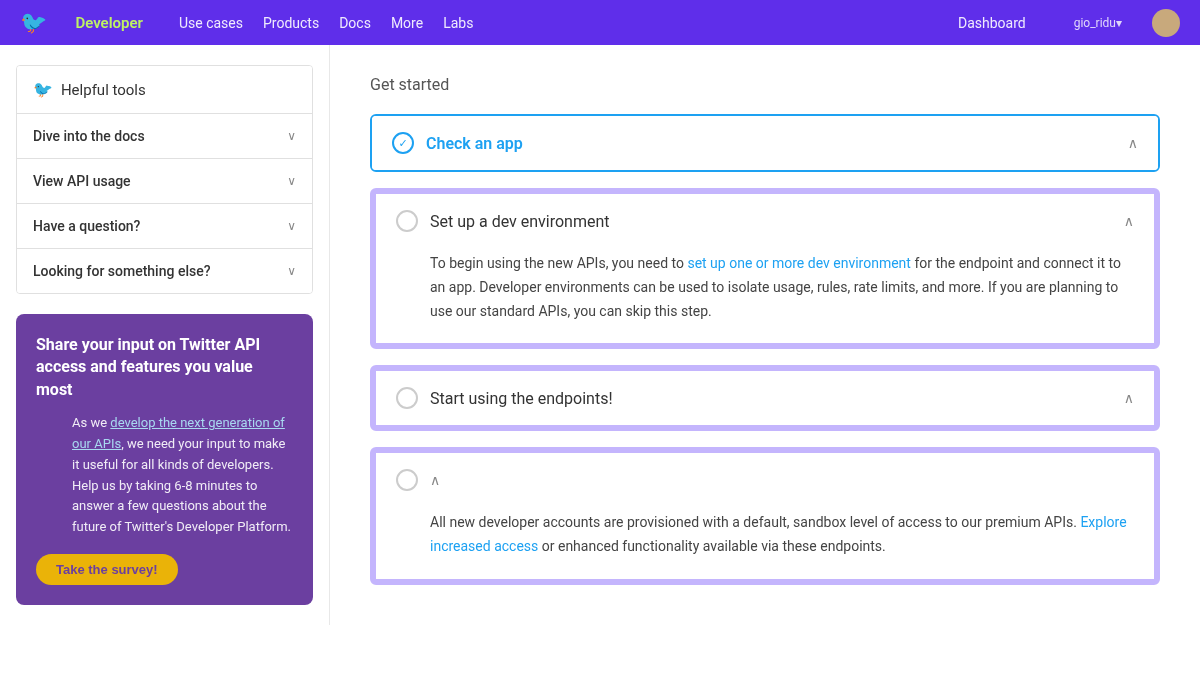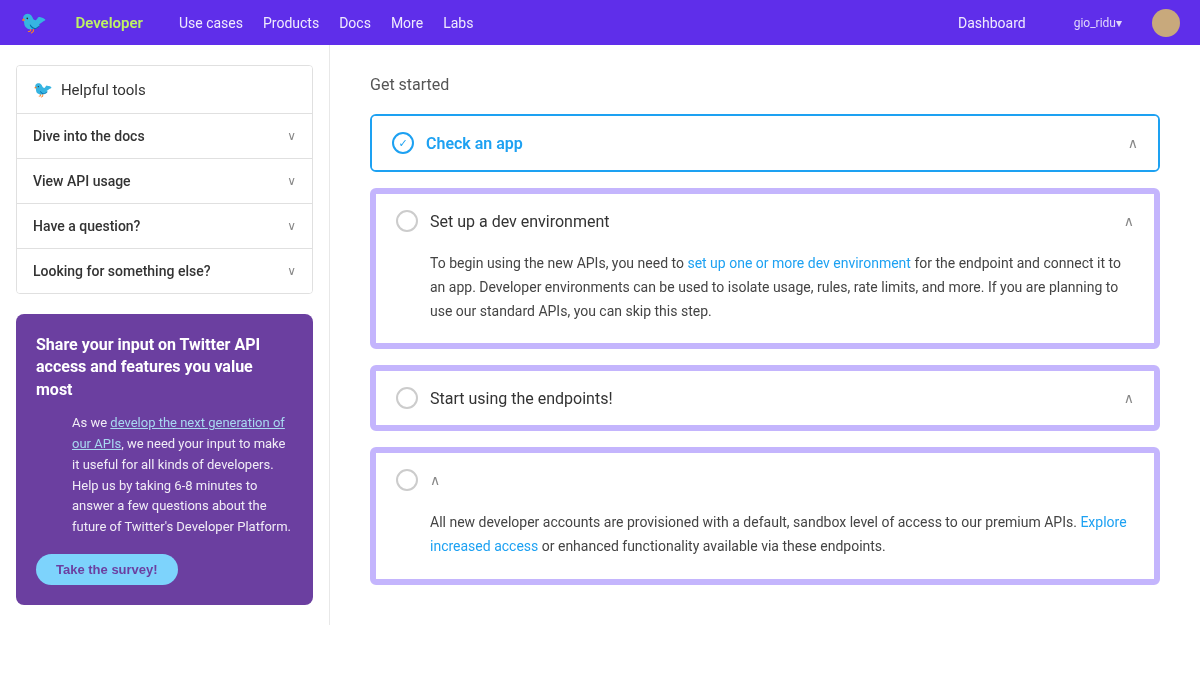--- a/index.html
+++ b/index.html
@@ -26,21 +26,21 @@
     .sidebar-header-title { font-weight: 400; font-size: 15px; color: #333; }
     .sidebar-item { display: flex; align-items: center; justify-content: space-between; padding: 14px 16px; border-top: 1px solid #e0e0e0; cursor: pointer; background: #fff; }
     .sidebar-item-label { font-size: 14px; color: #333; font-weight: 500; }
     .sidebar-chevron { color: #888; font-size: 12px; }
 
     
     .promo-card { margin: 20px 16px 0 16px; background: #6b3fa0; border-radius: 8px; padding: 20px; color: #fff; }
     .promo-title { font-size: 16px; font-weight: 700; margin-bottom: 12px; line-height: 1.4; }
     .promo-text { font-size: 13px; line-height: 1.6; color: rgba(255,255,255,0.9); margin-bottom: 16px; margin-left: 36px; }
     .promo-link { color: #a8d8f0; text-decoration: underline; cursor: pointer; }
-    .promo-btn { display: inline-block; background: #7dd3fc; color: #6b3fa0; border-radius: 20px; padding: 8px 20px; font-size: 13px; font-weight: 600; cursor: pointer; border: none; }
+    .promo-btn { display: inline-block; background: #eab308; color: #6b3fa0; border-radius: 20px; padding: 8px 20px; font-size: 13px; font-weight: 600; cursor: pointer; border: none; }
 
     
     .main { flex: 1; padding: 30px 40px; overflow-y: auto; }
     .main-title { font-size: 16px; color: #555; margin-bottom: 20px; }
 
     
     .step-card { border: 6px solid #c4b5fd; border-radius: 6px; margin-bottom: 16px; overflow: hidden; }
     .step-card.active { border-color: #1da1f2; border-width: 2px; }
     .step-header { display: flex; align-items: center; padding: 16px 20px; cursor: pointer; background: #fff; }
     .step-icon { width: 22px; height: 22px; border-radius: 50%; border: 2px solid #ccc; display: flex; align-items: center; justify-content: center; margin-right: 12px; flex-shrink: 0; font-size: 11px; color: #999; }

